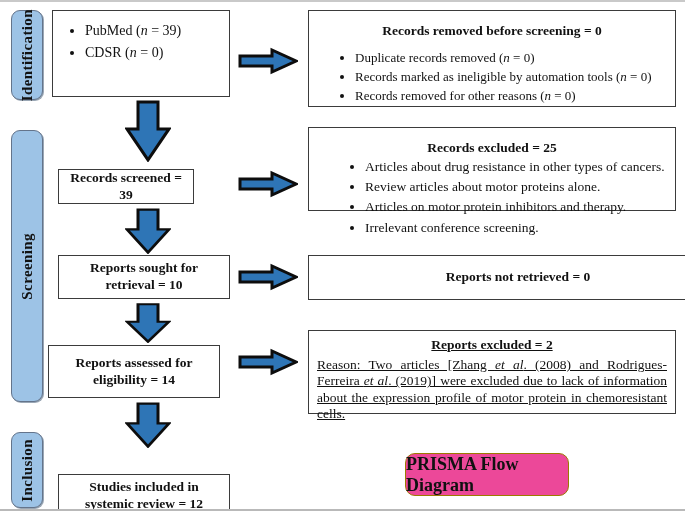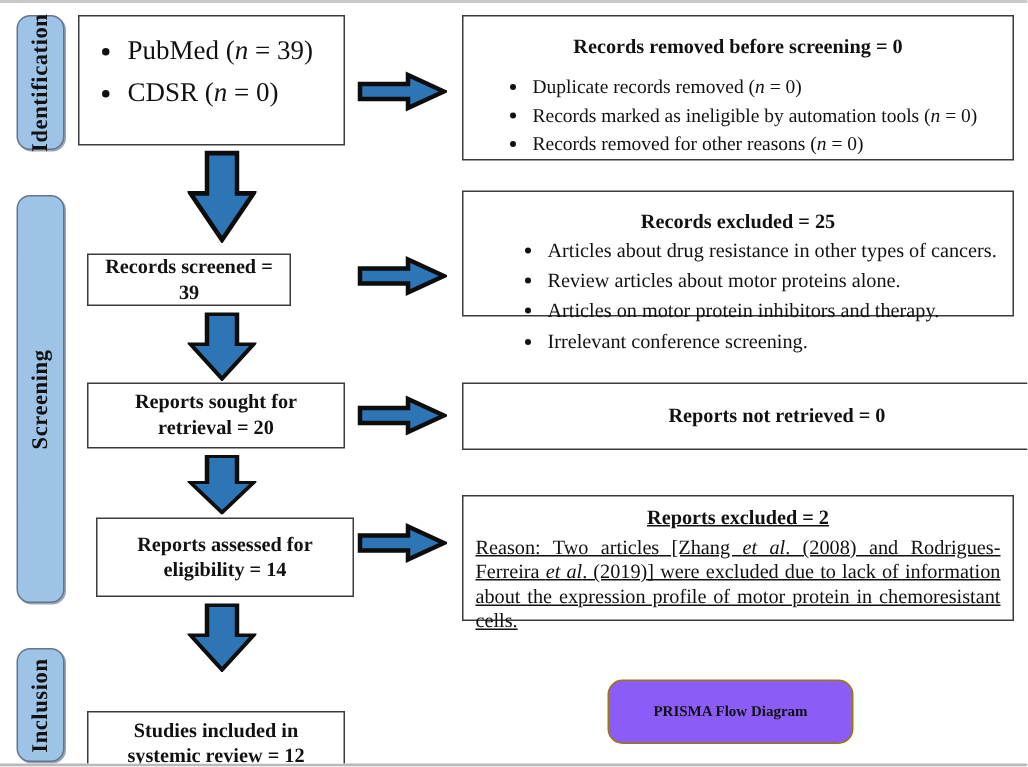--- a/index.html
+++ b/index.html
@@ -30,36 +30,36 @@
     white-space:nowrap;
   }
   .box{
     position:absolute;background:#fff;
     border:1.5px solid #3b3b3b;
     box-sizing:border-box;
   }
   .title{font-weight:bold;text-align:center;font-size:13.5px;line-height:1.25;}
   .center-box{display:flex;align-items:center;justify-content:center;padding:2px 6px;}
   ul{list-style:disc;margin:0;}
-  .l1 ul{margin-top:9px;padding-left:32px;font-size:18px;line-height:1.55;}
+  .l1 ul{margin-top:9px;padding-left:32px;font-size:14px;line-height:1.55;}
   .l1 .title{padding-top:11px;}
   .r1 .title{padding-top:12px;}
   .r1 ul{margin-top:9px;padding-left:46px;font-size:13px;line-height:1.45;}
   .r2 .title{padding-top:12px;}
   .r2 ul{padding-left:56px;font-size:13.5px;line-height:1.5;}
   .r4 .title{margin-top:6px;}
   .r4 p{margin:3px 8px 0;text-align:justify;font-size:13.5px;line-height:1.22;}
   .arrow{position:absolute;}
   .arrow svg{display:block;width:100%;height:100%;}
   .arrow polygon{fill:#2E75B6;stroke:#0d0d0d;stroke-width:3;stroke-linejoin:miter;}
   .badge{
     position:absolute;left:405px;top:451px;width:162px;height:41px;
-    background:#8b5cf6;border:1.5px solid #9c7a00;border-radius:10px;
+    background:#ec4899;border:1.5px solid #9c7a00;border-radius:10px;
     display:flex;align-items:center;justify-content:center;
-    font-weight:bold;font-size:10px;
+    font-weight:bold;font-size:18px;
   }
 </style>
 </head>
 <body>
 
 <div id="figure">
 
   <div class="stage" style="top:8px;height:90px;">
     <span>Identification</span>
   </div>
@@ -75,24 +75,24 @@
       <li>PubMed (<i>n</i> = 39)</li>
       <li>CDSR (<i>n</i> = 0)</li>
     </ul>
   </div>
 
   <div class="box center-box" style="left:58px;top:167px;width:136px;height:35px;">
     <div class="title">Records screened = 39</div>
   </div>
 
   <div class="box center-box" style="left:58px;top:253px;width:172px;height:44px;">
-    <div class="title" style="max-width:150px;">Reports sought for retrieval = 20</div>
+    <div class="title" style="max-width:150px;">Reports sought for retrieval = 10</div>
   </div>
 
-  <div class="box center-box" style="left:64px;top:343px;width:172px;height:53px;">
+  <div class="box center-box" style="left:48px;top:343px;width:172px;height:53px;">
     <div class="title" style="max-width:160px;">Reports assessed for eligibility = 14</div>
   </div>
 
   <div class="box center-box" style="left:58px;top:449px;width:172px;height:43px;margin-top:23px;">
     <div class="title" style="max-width:160px;">Studies included in systemic review = 12</div>
   </div>
 
   <div class="box r1" style="left:308px;top:8px;width:368px;height:97px;">
     <div class="title">Records removed before screening = 0</div>
     <ul>

